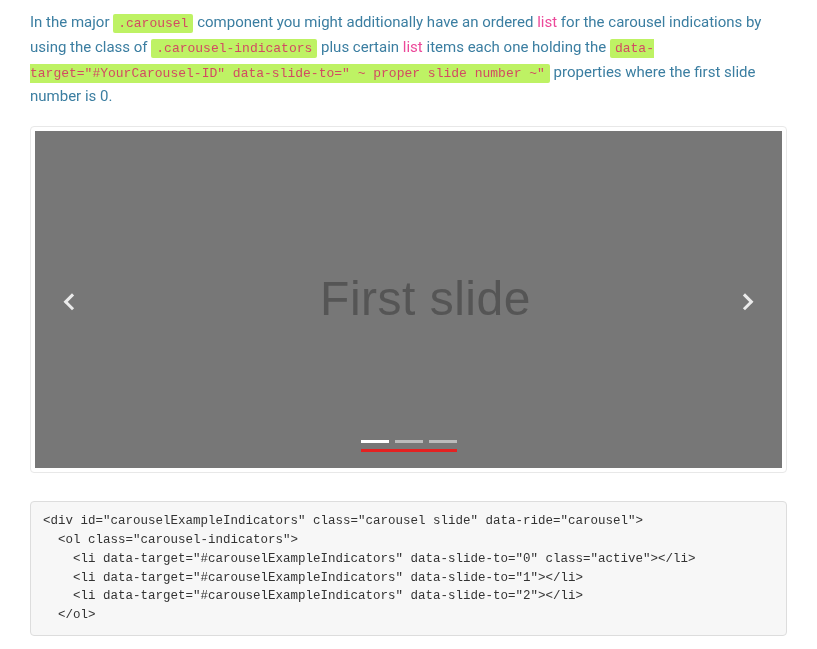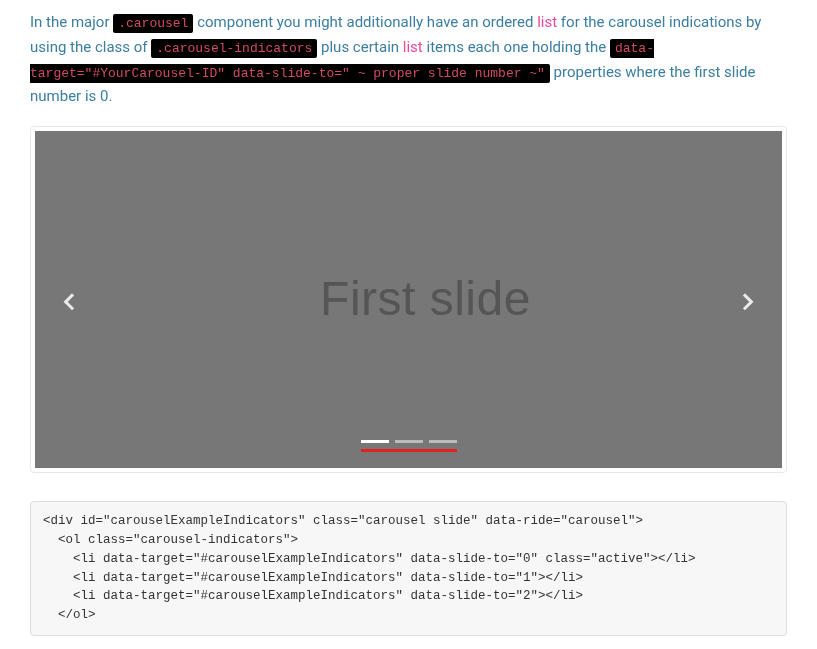--- a/index.html
+++ b/index.html
@@ -10,21 +10,21 @@
     color: #3b7ea1;
     padding: 10px 30px 0 30px;
     background: #fff;
   }
   .intro-text {
     color: #3b7ea1;
     margin-bottom: 18px;
   }
   .code-inline {
     font-family: "SFMono-Regular", Consolas, "Liberation Mono", Menlo, Courier, monospace;
-    background: #000000;
+    background: #bef264;
     color: #d24b62;
     padding: 2px 5px;
     font-size: 13px;
     border-radius: 2px;
   }
   .kw {
     color: #ec4899;
   }
   .carousel-wrapper {
     border: 1px solid #e8e8e8;

